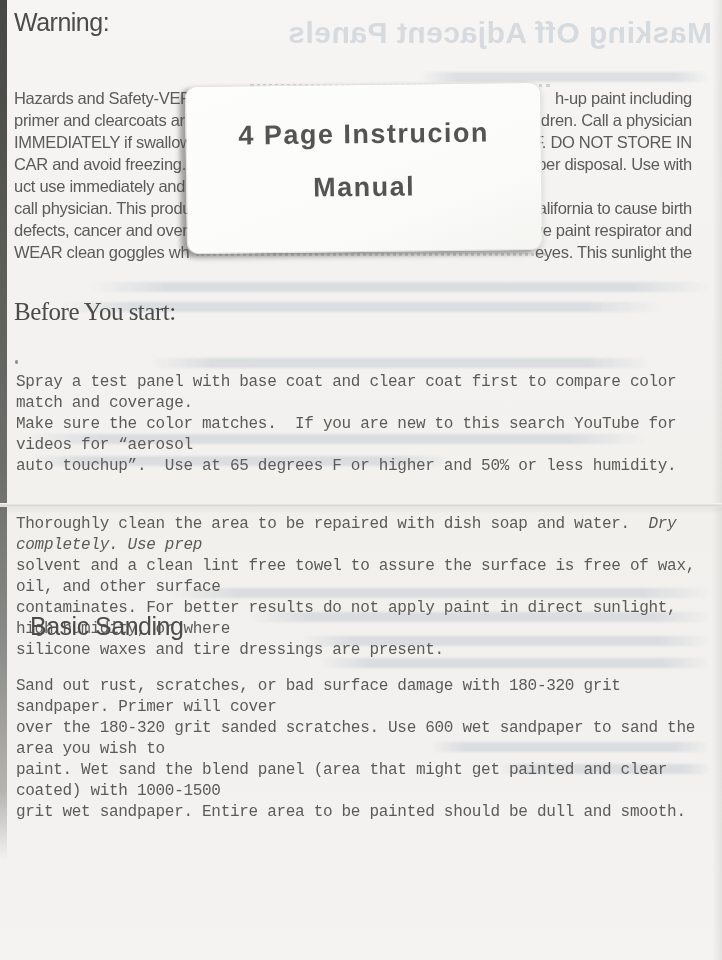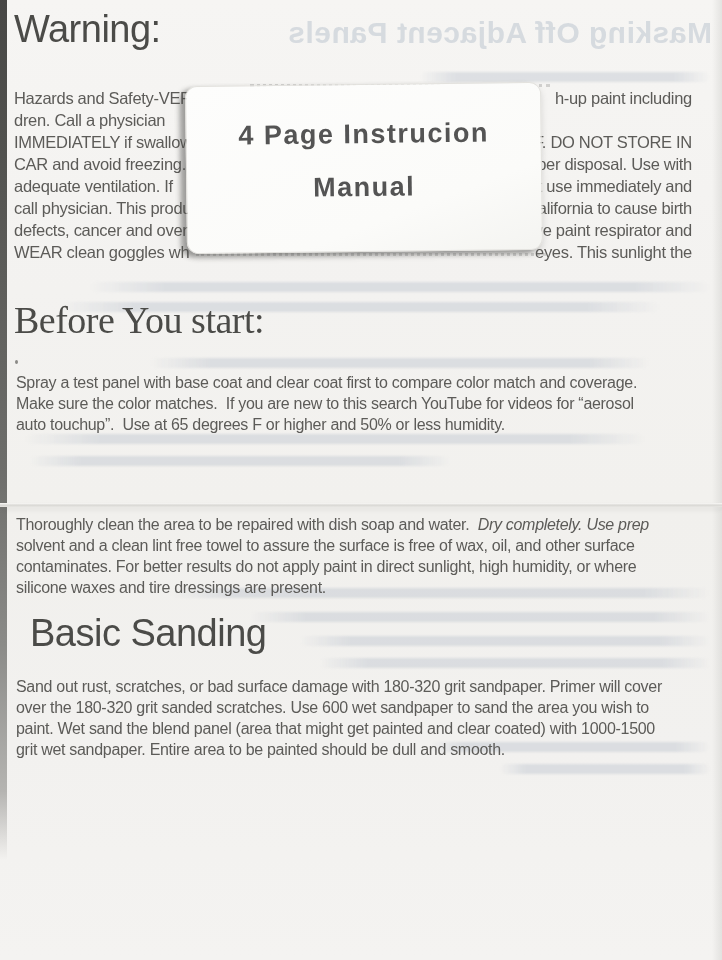--- a/index.html
+++ b/index.html
@@ -38,28 +38,29 @@
     white-space:nowrap;
   }
   .streak{
     position:absolute;height:10px;border-radius:5px;
     background:linear-gradient(90deg,rgba(170,180,196,0) 0%,rgba(168,178,194,.30) 12%,rgba(168,178,194,.30) 88%,rgba(170,180,196,0) 100%);
     filter:blur(1.2px);
   }
   
   .h{
     position:absolute;left:14px;
-    font-size:38px;font-weight:400;letter-spacing:-.5px;
+    font-size:25px;font-weight:400;letter-spacing:-.5px;
     color:#4b4b48;white-space:nowrap;
   }
   
   .para{
     position:absolute;left:16px;width:692px;
     font-size:16px;line-height:21px;letter-spacing:-.3px;
     white-space:pre-wrap;
+    font-family:Liberation Mono, monospace;
   }
   .it{font-style:italic;}
   
   .warn-lines{position:absolute;left:14px;top:89px;width:678px;}
   .warn-row{
     display:flex;justify-content:space-between;
     height:22px;font-size:16.5px;letter-spacing:-.3px;white-space:nowrap;
   }
   .stray-dot{
     position:absolute;left:15px;top:360px;width:3px;height:4px;
@@ -112,32 +113,32 @@
   <div class="sheet-edge"></div>
 
   <div class="h" style="top:8px;">Warning:</div>
 
   <div class="warn-lines">
     <div class="warn-row">
         <span>Hazards and Safety-VERY</span>
         <span>h-up paint including</span>
       </div>
     <div class="warn-row">
+        <span>primer and clearcoats ar</span>
         <span>dren. Call a physician</span>
       </div>
     <div class="warn-row">
         <span>IMMEDIATELY if swallow</span>
         <span>20F. DO NOT STORE IN</span>
       </div>
     <div class="warn-row">
         <span>CAR and avoid freezing.</span>
         <span>per disposal. Use with</span>
       </div>
     <div class="warn-row">
-        <span>adequate ventilation. If</span>
         <span>uct use immediately and</span>
       </div>
     <div class="warn-row">
         <span>call physician. This produ</span>
         <span>alifornia to cause birth</span>
       </div>
     <div class="warn-row">
         <span>defects, cancer and over</span>
         <span>ive paint respirator and</span>
       </div>

